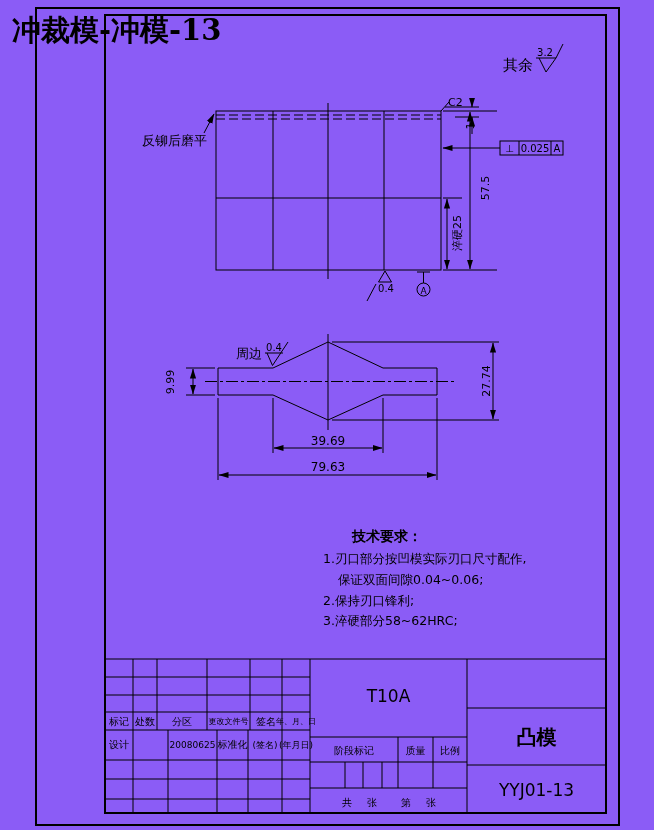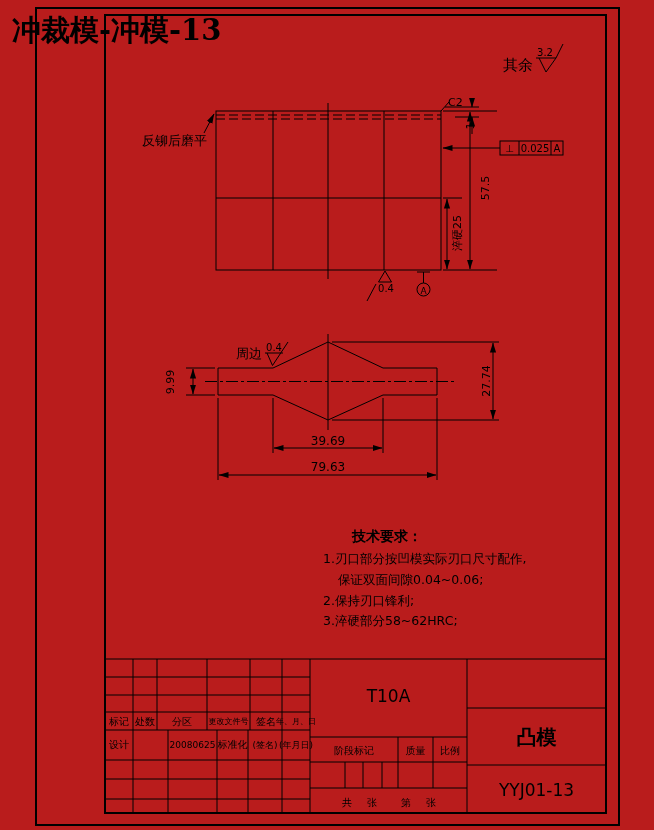--- a/index.html
+++ b/index.html
@@ -1,16 +1,16 @@
 <!DOCTYPE html>
 <html><head>
 <meta charset="utf-8">
 <style>
   html,body{margin:0;padding:0;background:#ffffff;}
-  .sheet{position:relative;width:654px;height:830px;background:#b91c1c;overflow:hidden;}
+  .sheet{position:relative;width:654px;height:830px;background:#8b5cf6;overflow:hidden;}
   svg{position:absolute;left:0;top:0;}
   text{fill:#000000;font-family:"DejaVu Sans","Liberation Sans",sans-serif;}
   .main-title{font-family:"DejaVu Serif","Liberation Serif",serif;font-size:29px;font-weight:bold;}
   .dim-t{font-size:11px;text-anchor:middle;}
   .dim-s{font-size:10px;text-anchor:middle;}
   .cjk{font-size:13px;}
   .cjk-s{font-size:10px;text-anchor:middle;}
   .cjk-xs{font-size:8px;text-anchor:middle;}
   .cjk-9{font-size:9px;text-anchor:middle;}
   .tech{font-size:12.5px;font-weight:500;}

